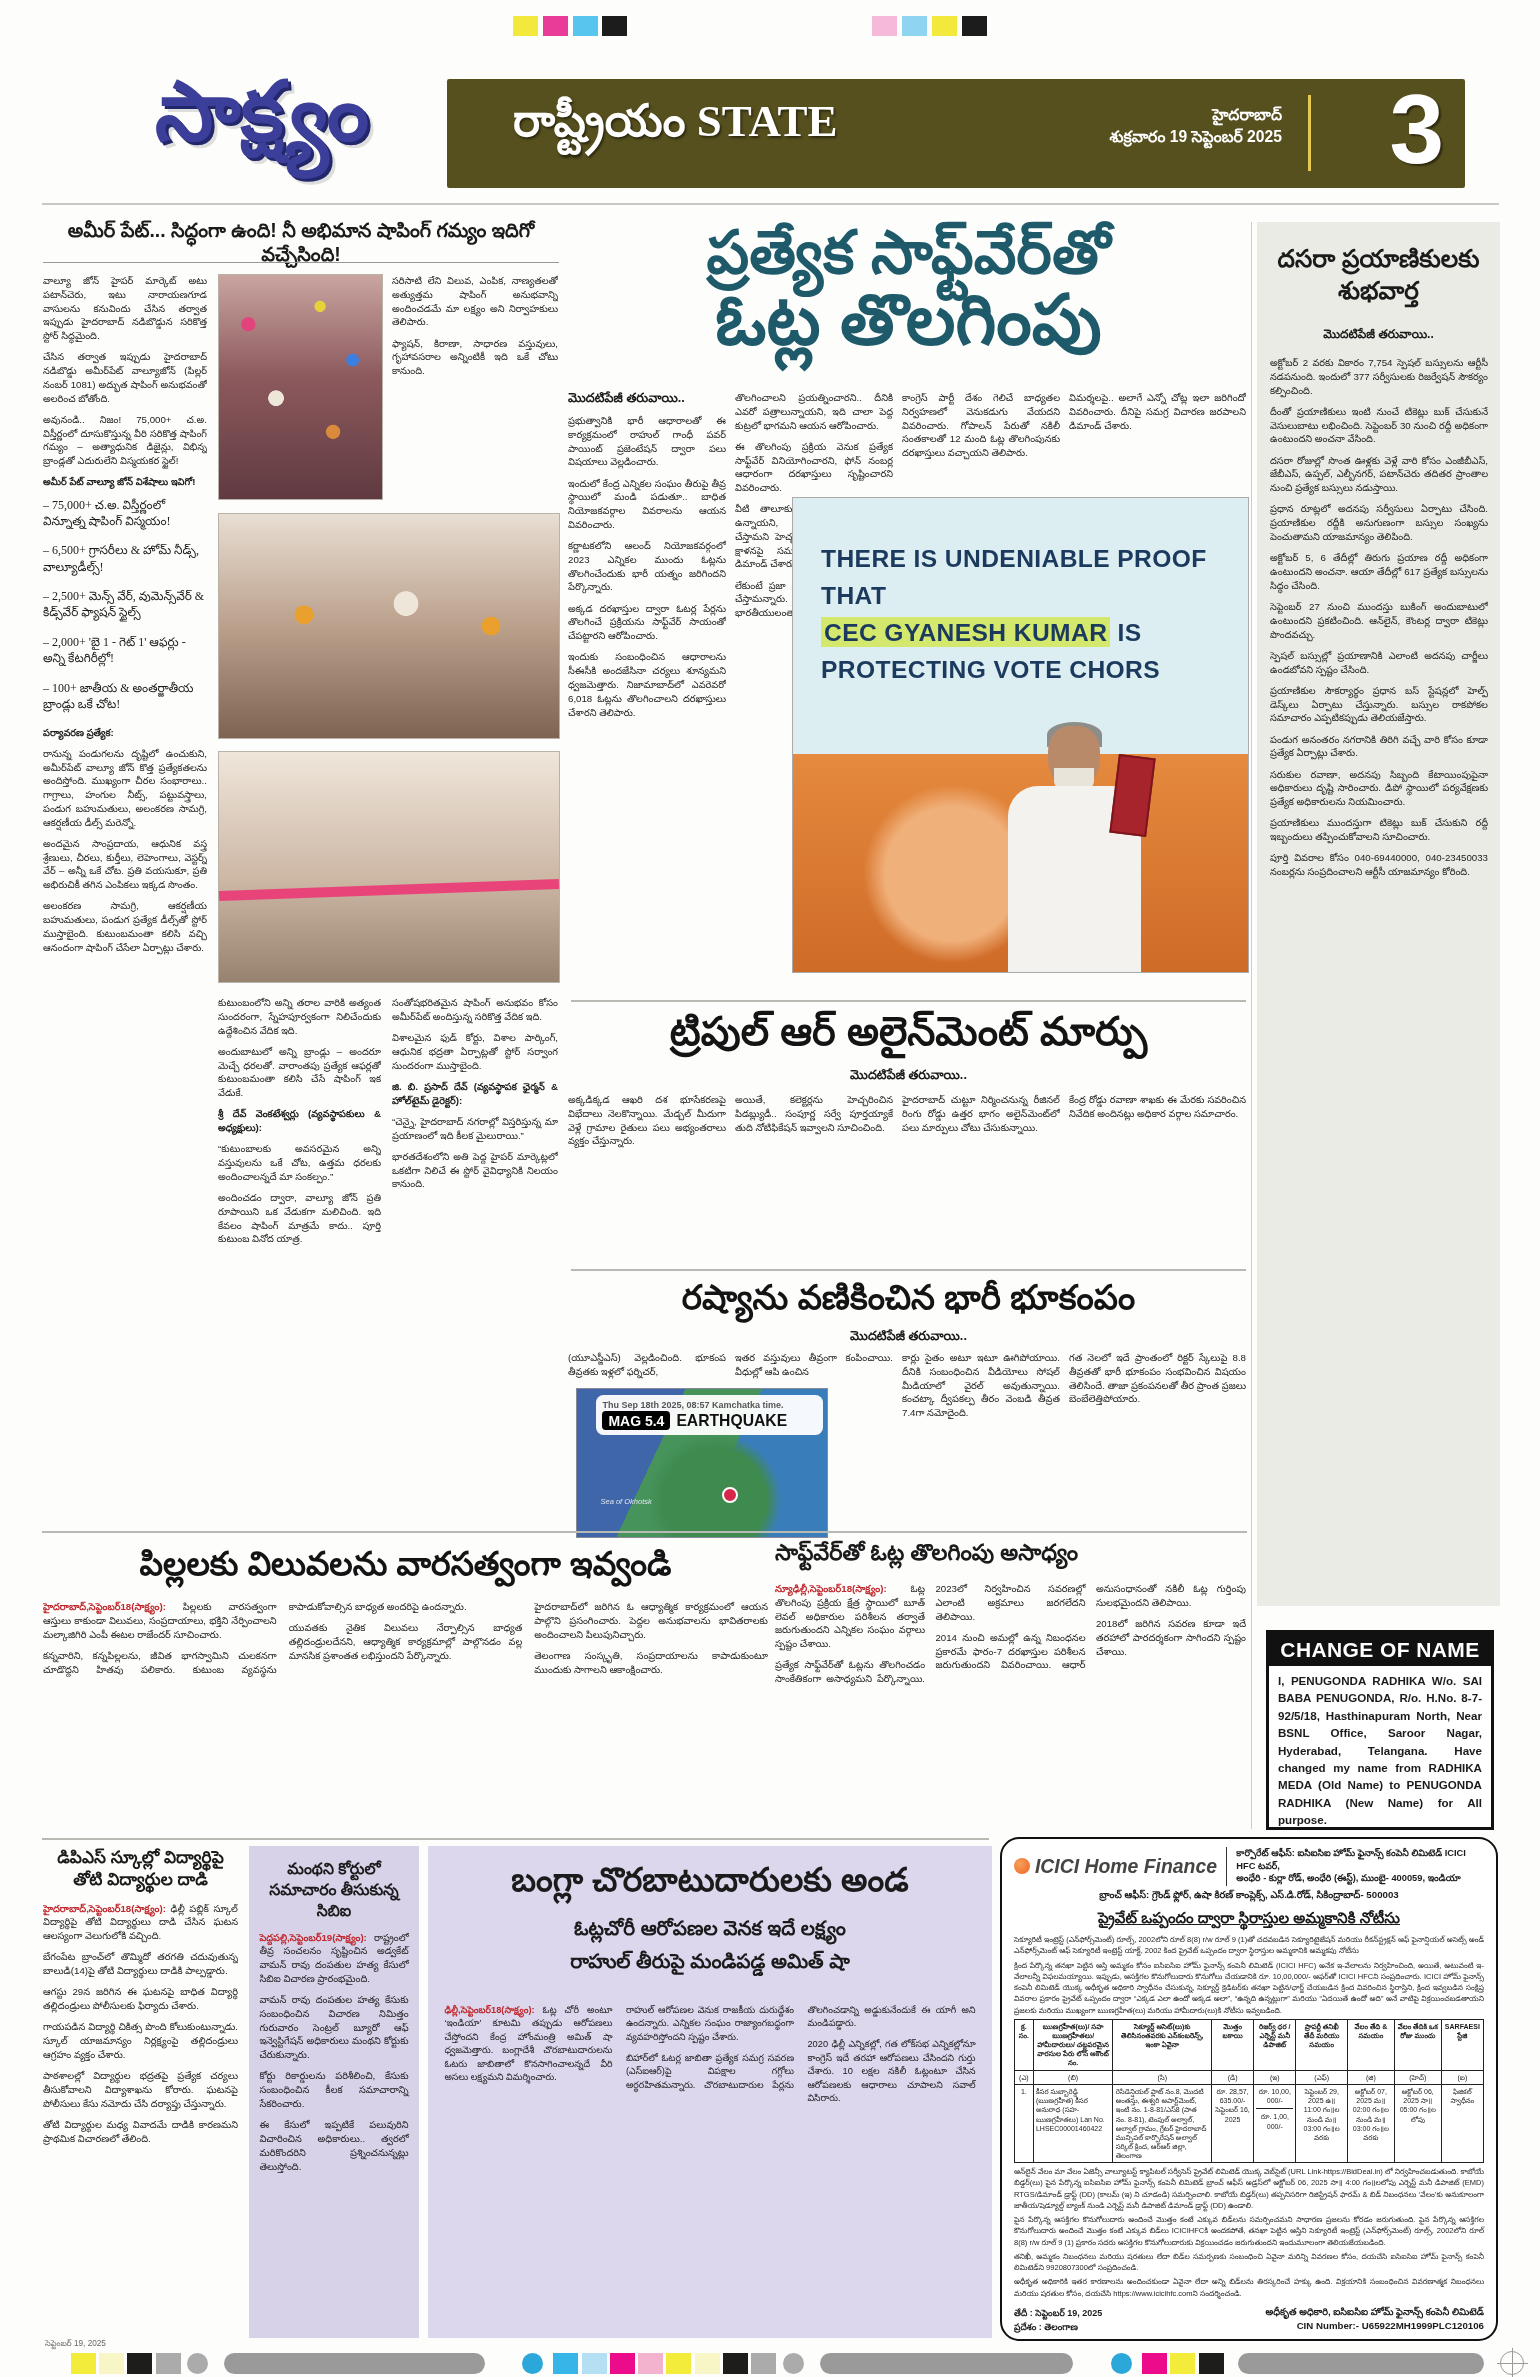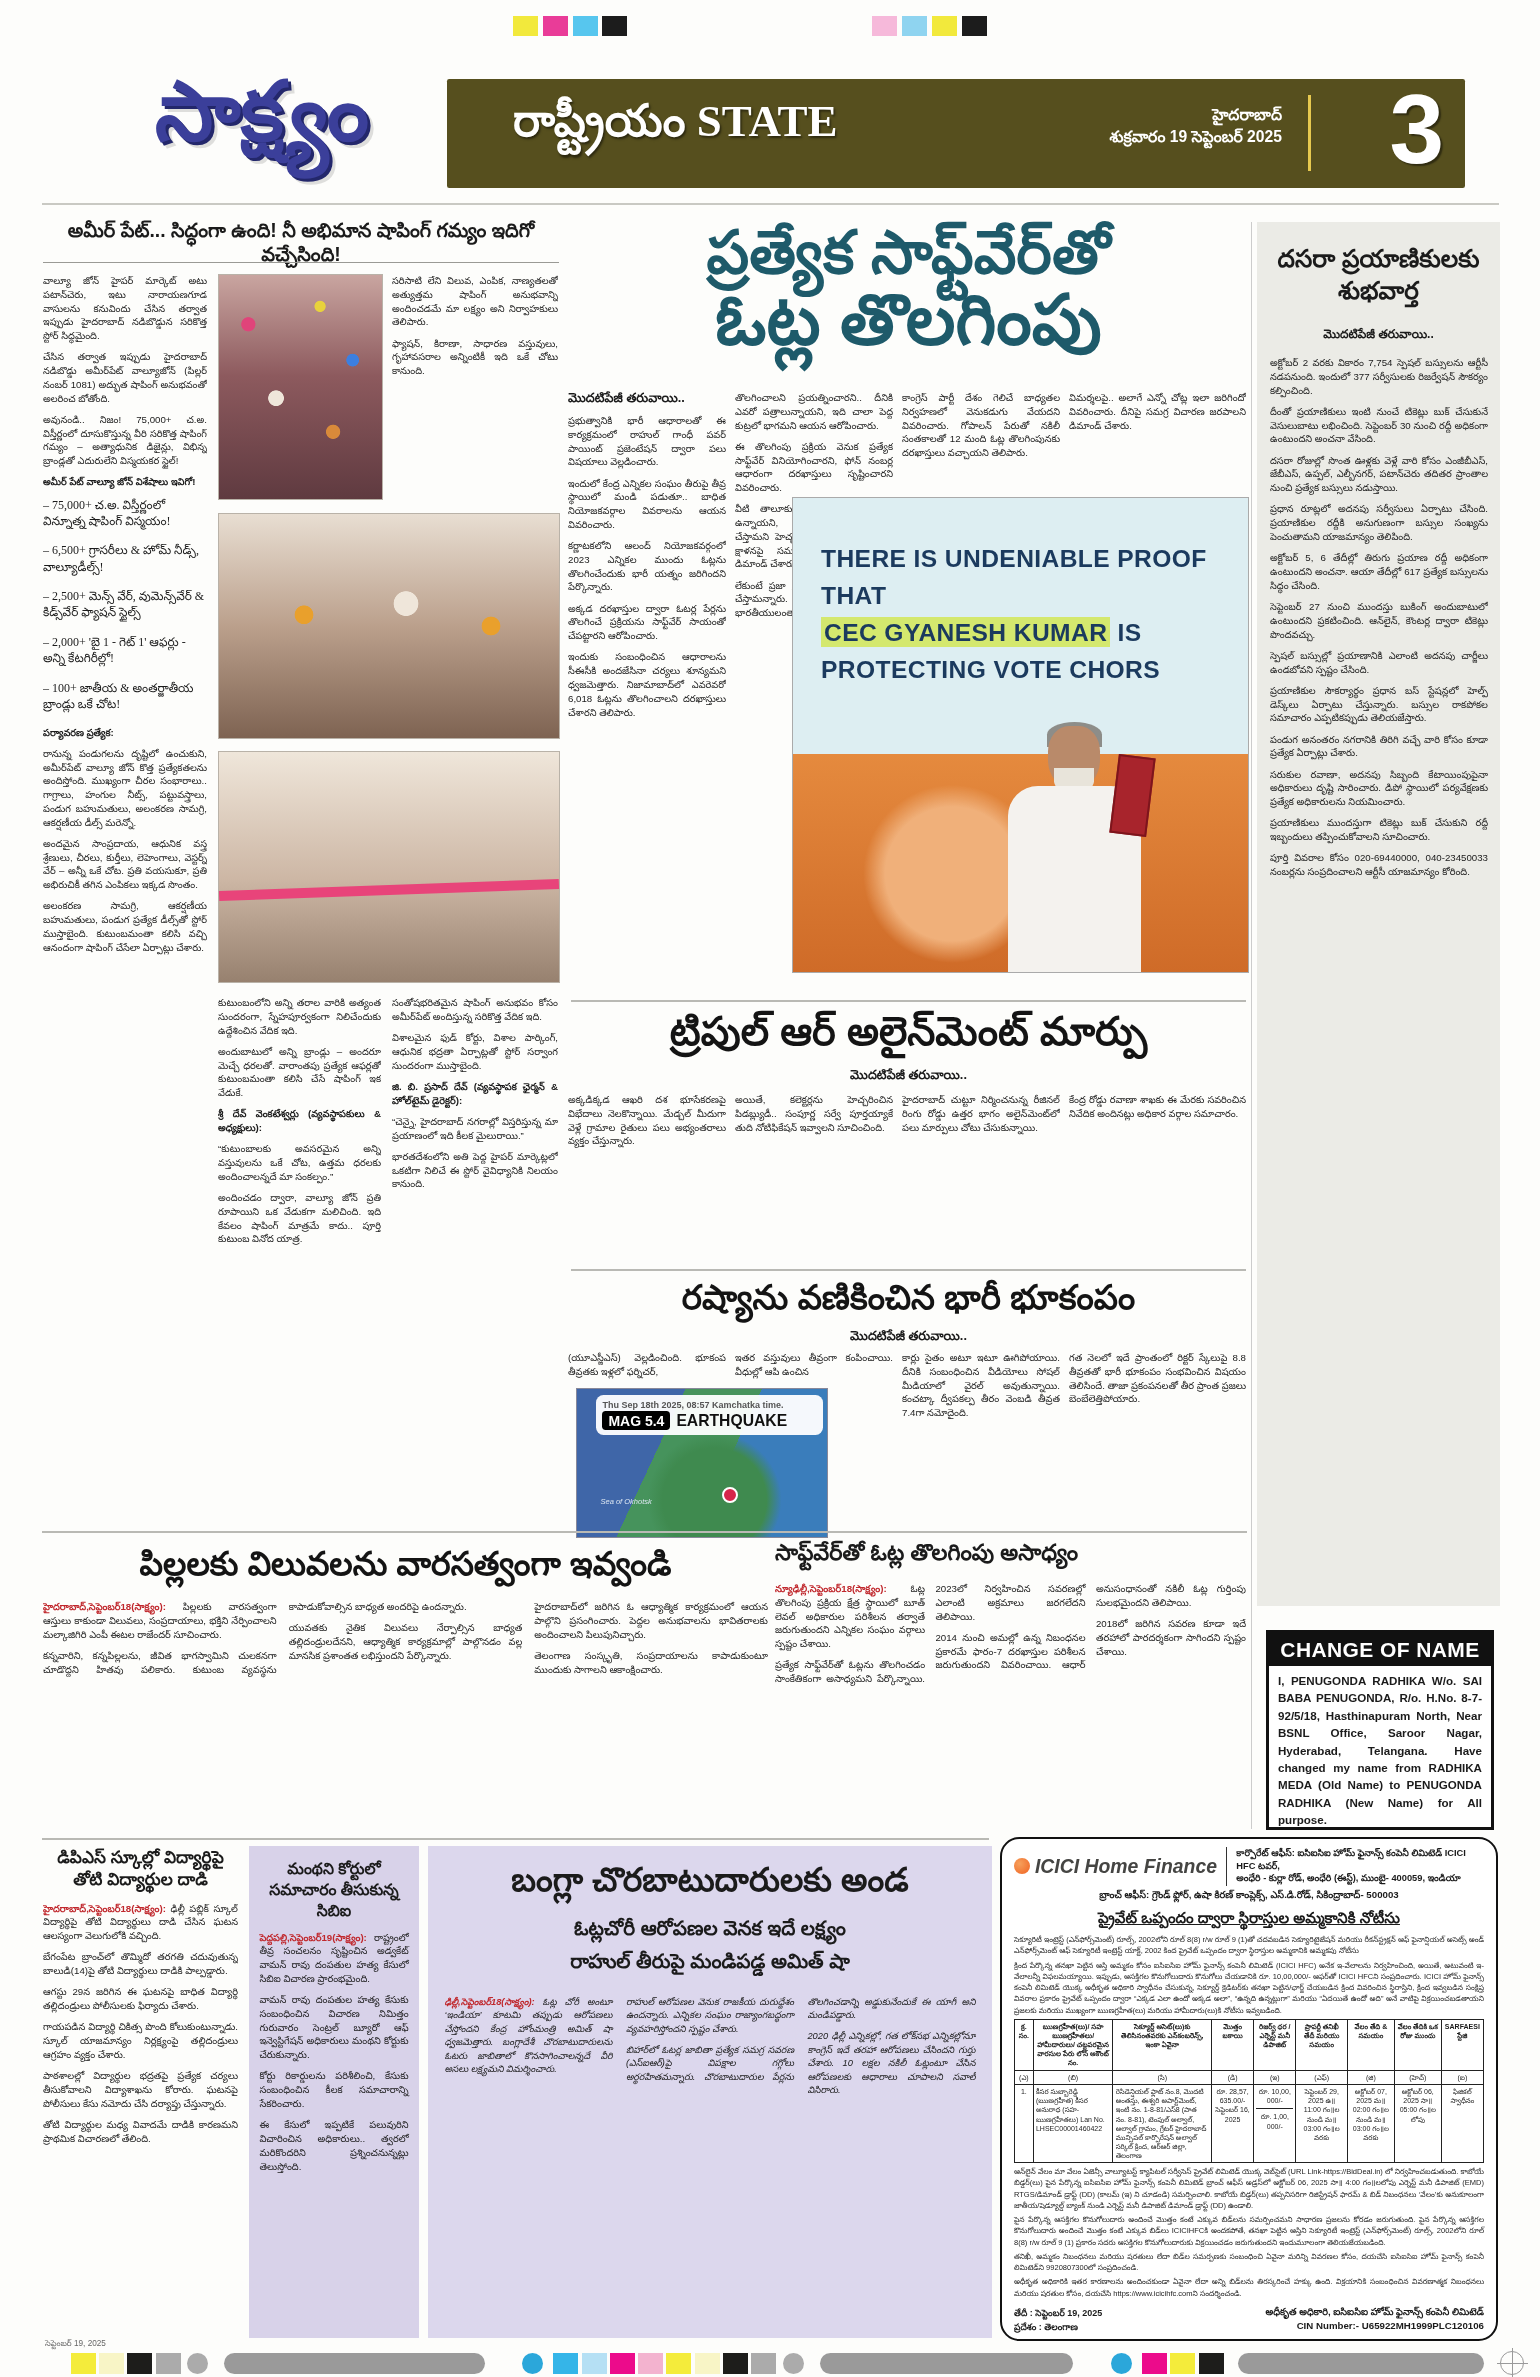--- a/index.html
+++ b/index.html
@@ -69,21 +69,21 @@
   .con-title{background:#111;color:#fff;text-align:center;font-size:21px;font-weight:900;padding:4.5px 0;letter-spacing:0.4px;}
   .con-body{padding:6px 9px;font-size:11.6px;font-weight:700;line-height:1.5;text-align:justify;}
   
   .dps{left:43px;top:1847px;width:195px;height:489px;}
   .dps-head{font-size:17px;font-weight:900;line-height:1.3;text-align:center;margin-bottom:10.4px;}
   .box-purple1{left:249px;top:1846px;width:170px;height:492px;background:#d8d2e9;box-sizing:border-box;padding:12px 10.4px;}
   .cbi-head{font-size:15.7px;font-weight:900;text-align:center;line-height:1.35;margin-bottom:9px;}
   .box-purple2{left:428px;top:1846px;width:564px;height:492px;background:#dcd7ed;box-sizing:border-box;padding:15px 16.4px;}
   .shah-head{font-size:33px;font-weight:900;text-align:center;}
   .shah-sub{font-size:20px;font-weight:700;text-align:center;margin-top:10.4px;}
-  .shah-cols{margin-top:18px;height:298px;column-count:3;column-gap:13.4px;overflow:hidden;font-style:italic;}
+  .shah-cols{margin-top:26px;height:298px;column-count:3;column-gap:13.4px;overflow:hidden;}
   .shah-cols p{font-size:9.3px;line-height:1.45;text-align:justify;margin:0 0 7.5px 0;}
   
   .icici{left:1000px;top:1837px;width:498px;height:504px;border:2.2px solid #111;border-radius:19.4px;background:#fff;box-sizing:border-box;padding:7.5px 12px;overflow:hidden;}
   .ic-top{display:flex;align-items:center;gap:9px;}
   .ic-logo{display:flex;align-items:center;gap:4.5px;font-size:19.4px;font-weight:800;font-style:italic;color:#454543;white-space:nowrap;}
   .ic-swoosh{display:inline-block;width:16.4px;height:16.4px;border-radius:50%;background:radial-gradient(circle at 35% 35%,#f6a05c, #f06321);}
   .ic-sep{width:1.5px;height:39px;background:#333;}
   .ic-corp{font-size:9.3px;font-weight:700;line-height:1.35;}
   .ic-branch{text-align:center;font-size:9.7px;font-weight:700;margin-top:3px;}
   .ic-title{text-align:center;font-size:15px;font-weight:800;text-decoration:underline;margin:6px 0 4.5px;}
@@ -329,21 +329,21 @@
         <p>దీంతో ప్రయాణికులు ఇంటి నుంచే టికెట్లు బుక్ చేసుకునే వెసులుబాటు లభించింది. సెప్టెంబర్ 30 నుంచి రద్దీ అధికంగా ఉంటుందని అంచనా వేసింది.</p>
         <p>దసరా రోజుల్లో సొంత ఊళ్లకు వెళ్లే వారి కోసం ఎంజీబీఎస్, జేబీఎస్, ఉప్పల్, ఎల్బీనగర్, పటాన్‌చెరు తదితర ప్రాంతాల నుంచి ప్రత్యేక బస్సులు నడుస్తాయి.</p>
         <p>ప్రధాన రూట్లలో అదనపు సర్వీసులు ఏర్పాటు చేసింది. ప్రయాణికుల రద్దీకి అనుగుణంగా బస్సుల సంఖ్యను పెంచుతామని యాజమాన్యం తెలిపింది.</p>
         <p>అక్టోబర్ 5, 6 తేదీల్లో తిరుగు ప్రయాణ రద్దీ అధికంగా ఉంటుందని అంచనా. ఆయా తేదీల్లో 617 ప్రత్యేక బస్సులను సిద్ధం చేసింది.</p>
         <p>సెప్టెంబర్ 27 నుంచి ముందస్తు బుకింగ్ అందుబాటులో ఉంటుందని ప్రకటించింది. ఆన్‌లైన్, కౌంటర్ల ద్వారా టికెట్లు పొందవచ్చు.</p>
         <p>స్పెషల్ బస్సుల్లో ప్రయాణానికి ఎలాంటి అదనపు చార్జీలు ఉండబోవని స్పష్టం చేసింది.</p>
         <p>ప్రయాణికుల సౌకర్యార్థం ప్రధాన బస్ స్టేషన్లలో హెల్ప్ డెస్క్‌లు ఏర్పాటు చేస్తున్నారు. బస్సుల రాకపోకల సమాచారం ఎప్పటికప్పుడు తెలియజేస్తారు.</p>
         <p>పండుగ అనంతరం నగరానికి తిరిగి వచ్చే వారి కోసం కూడా ప్రత్యేక ఏర్పాట్లు చేశారు.</p>
         <p>సరుకుల రవాణా, అదనపు సిబ్బంది కేటాయింపుపైనా అధికారులు దృష్టి సారించారు. డిపో స్థాయిలో పర్యవేక్షణకు ప్రత్యేక అధికారులను నియమించారు.</p>
         <p>ప్రయాణికులు ముందస్తుగా టికెట్లు బుక్ చేసుకుని రద్దీ ఇబ్బందులు తప్పించుకోవాలని సూచించారు.</p>
-        <p>పూర్తి వివరాల కోసం 020-69440000, 040-23450033 నంబర్లను సంప్రదించాలని ఆర్టీసీ యాజమాన్యం కోరింది.</p>
+        <p>పూర్తి వివరాల కోసం 040-69440000, 040-23450033 నంబర్లను సంప్రదించాలని ఆర్టీసీ యాజమాన్యం కోరింది.</p>
       </div>
   </div>
 
   <div class="abs con-box">
     <div class="con-title">CHANGE OF NAME</div>
     <div class="con-body">I, PENUGONDA RADHIKA W/o. SAI BABA PENUGONDA, R/o. H.No. 8-7-92/5/18, Hasthinapuram North, Near BSNL Office, Saroor Nagar, Hyderabad, Telangana. Have changed my name from RADHIKA MEDA (Old Name) to PENUGONDA RADHIKA (New Name) for All purpose.</div>
   </div>
 
   <div class="abs sec-rule" style="left:42px;top:1838px;width:947px;"></div>
   <div class="abs colbox dps">

